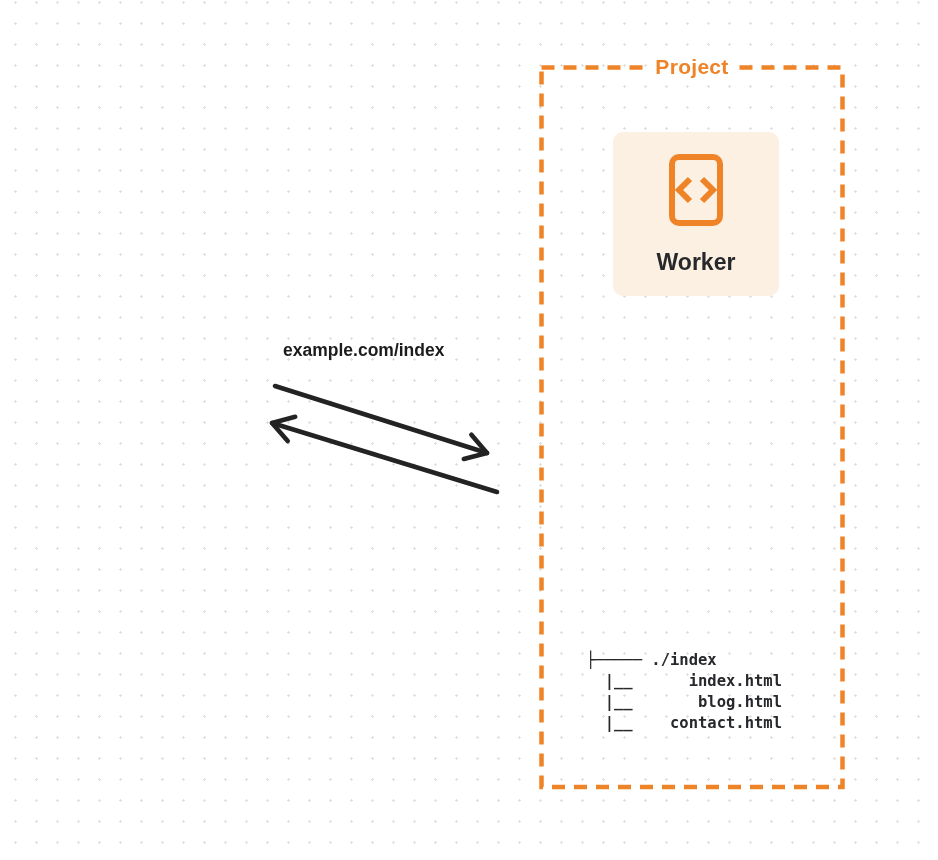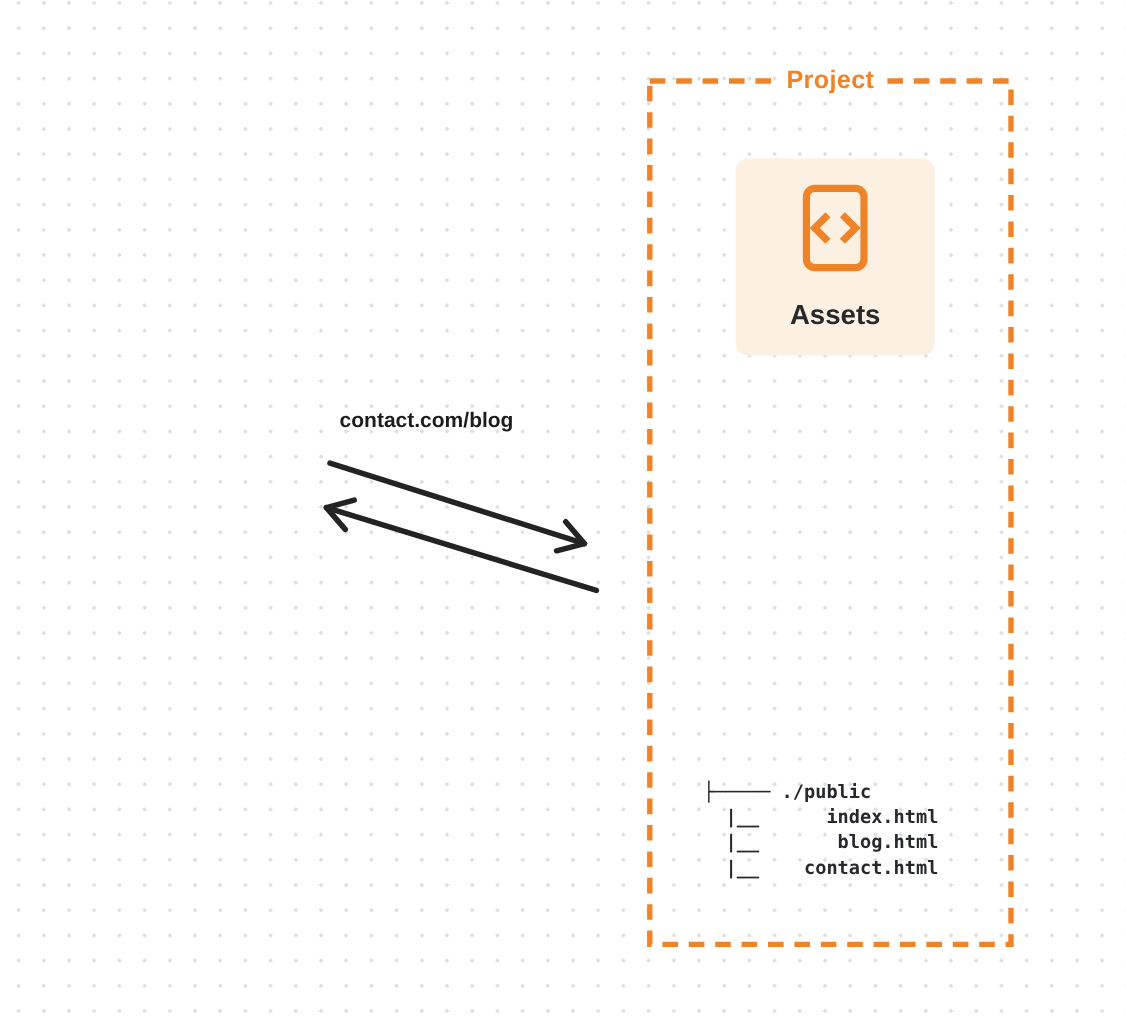--- a/index.html
+++ b/index.html
@@ -129,32 +129,32 @@
       <polyline class="arrow-head" points="471.4,434.8 487,453 463.8,459.0"></polyline>
     </g>
 
     <g>
       <line class="arrow-line" x1="497" y1="492" x2="272" y2="423"></line>
       <polyline class="arrow-head" points="295.2,416.8 272,423 287.7,441.1"></polyline>
     </g>
   </svg>
 
 
-  <div class="request-label">contact.com/blog</div>
+  <div class="request-label">example.com/index</div>
 
   <div class="project-label">Project</div>
 
   <div class="card worker">
     <svg width="56" height="74" viewBox="0 0 56 74">
       <rect class="icon-stroke" x="4" y="4" width="48" height="66" rx="7"></rect>
       <polyline class="icon-stroke" points="22,26 11,37 22,48" stroke-linejoin="miter"></polyline>
       <polyline class="icon-stroke" points="34,26 45,37 34,48" stroke-linejoin="miter"></polyline>
     </svg>
-    <div class="card-label">Assets</div>
+    <div class="card-label">Worker</div>
   </div>
 
 
-  <pre class="tree">├───── ./public
+  <pre class="tree">├───── ./index
   |__      index.html
   |__       blog.html
   |__    contact.html</pre>
 
 </div>
 
 </body></html>

